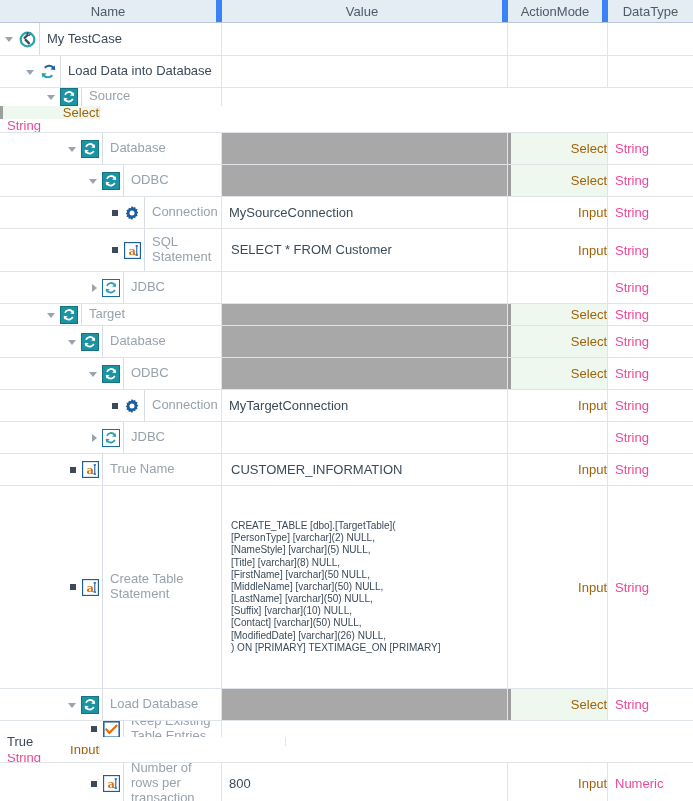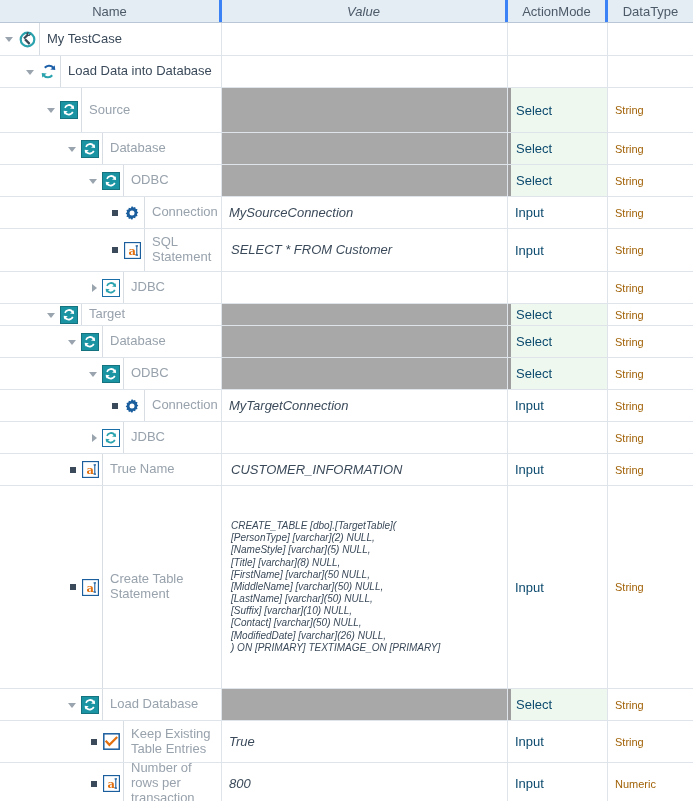--- a/index.html
+++ b/index.html
@@ -31,26 +31,26 @@
     border-bottom: 1px solid #b8c6d6;
     box-sizing: border-box;
   }
   .grid-header .hcell {
     display: flex;
     align-items: center;
     justify-content: center;
     font-size: 13px;
     color: #4c5a68;
     box-sizing: border-box;
-    border-right: 3px solid #3b82f6;
+    border-right: 6px solid #3b82f6;
     height: 100%;
   }
   .grid-header .hcell:last-child { border-right: none; }
   .col-name   { width: 222px; }
-  .col-value  { width: 286px; font-style: italic; }
+  .col-value  { width: 286px; }
   .col-action { width: 100px; }
   .col-type   { width: 85px; }
 
   
   .grid-body {
     width: 693px;
   }
   .row {
     display: flex;
     box-sizing: border-box;
@@ -137,40 +137,41 @@
   .value-cell {
     width: 286px;
     padding: 0 0 0 7px;
     color: #3b4a5a;
     font-size: 13px;
   }
   .value-cell.greybar {
     background: #a8a8a8;
     padding: 0;
   }
-  .value-cell .vtext { white-space: pre-line; line-height: 1.22; font-style: italic; }
+  .value-cell .vtext { white-space: pre-line; line-height: 1.22; }
   .value-cell.pad2 { padding-left: 9px; }
 
   
   .action-cell {
     width: 100px;
     padding-left: 7px;
-    color: #0c4a6e;
+    color: #a16207;
     font-size: 13px;
+    justify-content: flex-end;
   }
   .action-cell.select {
     background: #eef8ef;
     border-left: 3px solid #9e9e9e;
     padding-left: 5px;
   }
   .type-cell {
     width: 85px;
     padding-left: 7px;
-    color: #a16207;
-    font-size: 11px;
+    color: #ec4899;
+    font-size: 13px;
   }
   .sqlblock { font-size: 10px; }
 </style>
 </head>
 <body>
 
 <div id="app">
 
   <div class="grid-header">
     <div class="hcell col-name">Name</div>
@@ -227,21 +228,21 @@
         <div class="cell value-cell">
           <span class="vtext"></span>
         </div>
         <div class="cell action-cell">
           <span></span>
         </div>
         <div class="cell type-cell">
           <span></span>
         </div>
       </div>
-      <div class="row" style="height: 45px;">
+      <div class="row" style="height: 45px; flex-direction: column;">
         <div class="cell name-cell">
           <div class="name-inner">
             <span class="indent" style="width: 46px;"></span>
             <span class="expander">
               <span class="tri tri-down"></span>
             </span>
             <span class="ico">
               <svg width="18" height="18" viewBox="0 0 18 18">
                 <rect x="0.5" y="0.5" width="17" height="17" fill="#1a93a3" stroke="#14737f"></rect>
                 <path d="M13.2 5.1A5.2 5.2 0 0 0 4.2 6.6l1.5.7a3.6 3.6 0 0 1 6.0-1.1L10.0 7.5l4.1.5-.4-4.0z" fill="#ffffff"></path>
@@ -599,21 +600,21 @@
           </div>
         </div>
         <div class="cell value-cell greybar"></div>
         <div class="cell action-cell select">
           <span>Select</span>
         </div>
         <div class="cell type-cell">
           <span>String</span>
         </div>
       </div>
-      <div class="row" style="height: 42px;">
+      <div class="row" style="height: 42px; flex-direction: column;">
         <div class="cell name-cell">
           <div class="name-inner">
             <span class="indent" style="width: 88px;"></span>
             <span class="expander">
               <span class="tri tri-none"></span>
             </span>
             <span class="ico">
               <svg width="17" height="17" viewBox="0 0 17 17">
                 <rect x="0.8" y="0.8" width="15.4" height="15.4" fill="#ffffff" stroke="#1b5e9e" stroke-width="1.5"></rect>
                 <path d="M3.4 8.6l3.0 3.2 7.0-7.0" stroke="#e2700f" stroke-width="2.2" fill="none" stroke-linecap="square"></path>

